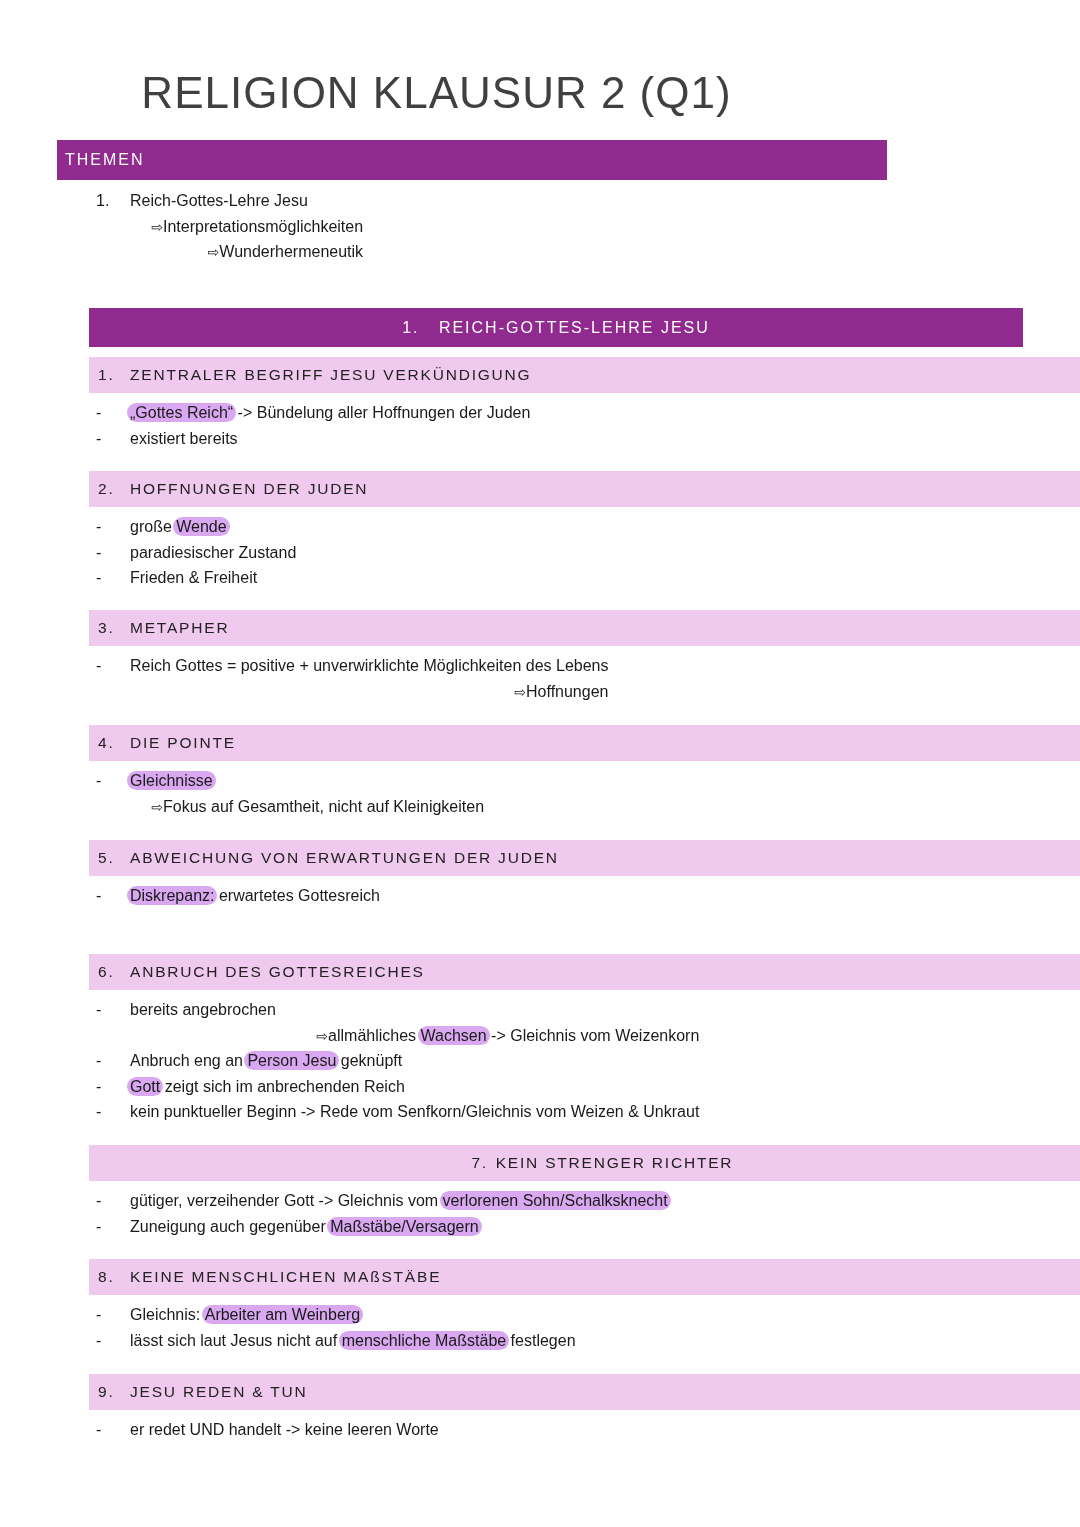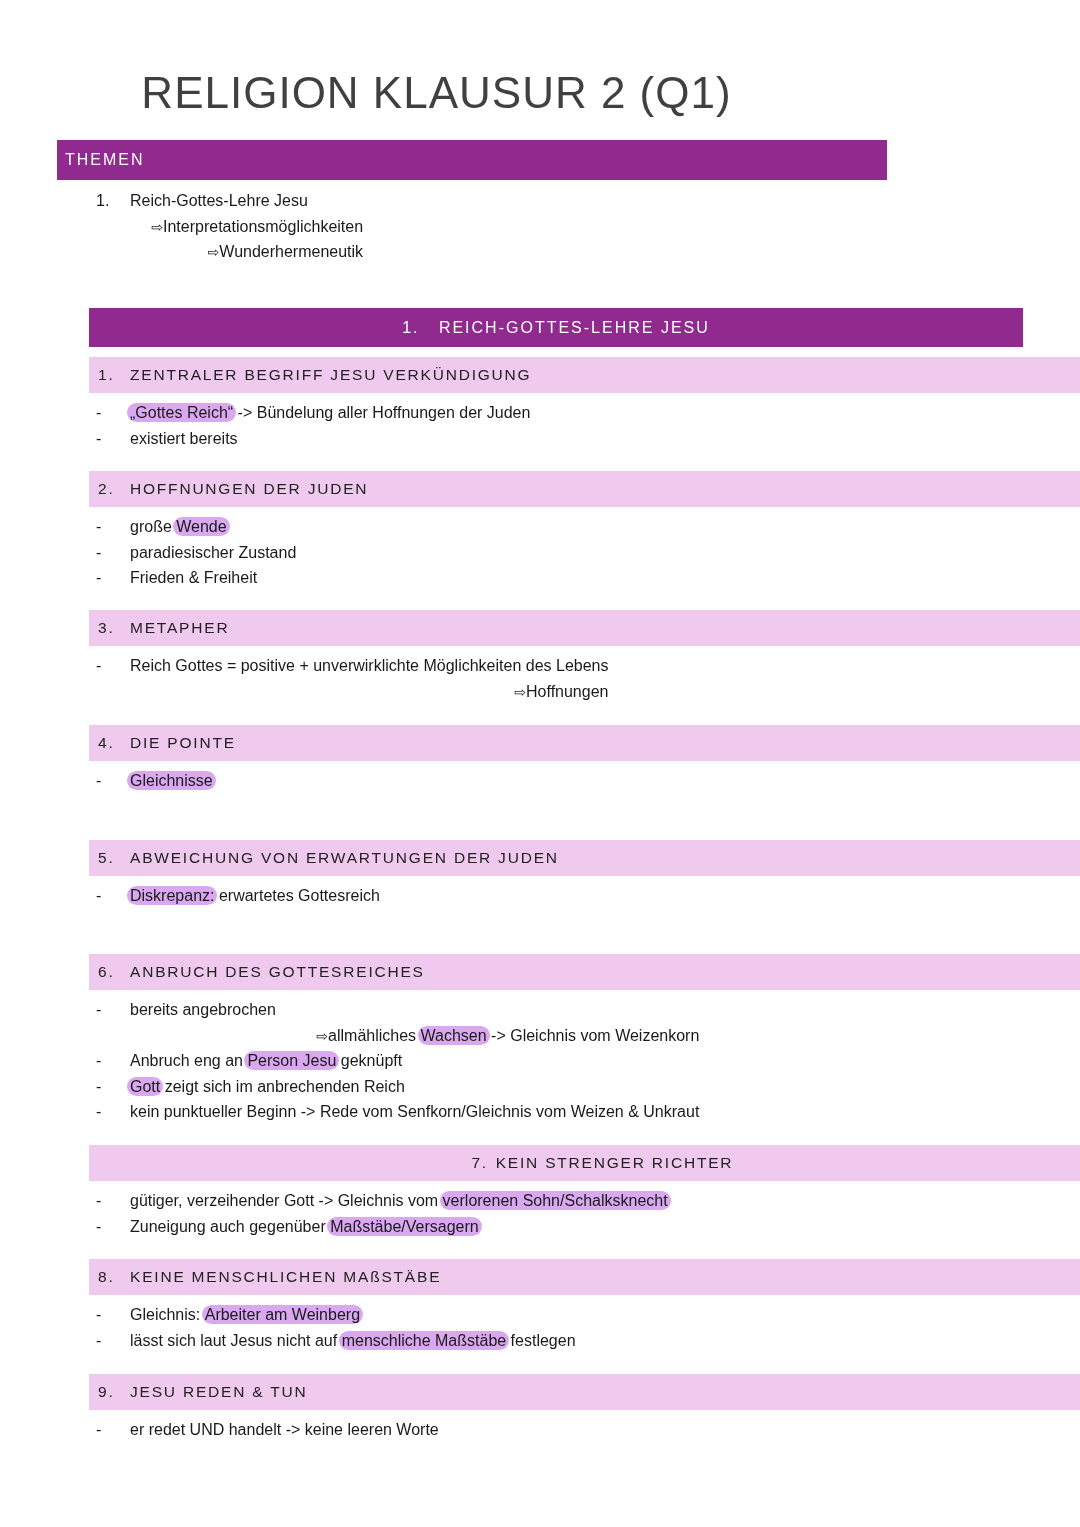--- a/index.html
+++ b/index.html
@@ -67,20 +67,21 @@
       <div class="line"><span class="dash">-</span><span>Frieden &amp; Freiheit</span></div>
     </div>
     <div class="section-bar" style="top: 610px;"><span class="snum">3.</span><span>METAPHER</span></div>
     <div class="bullets" style="top: 653px;">
       <div class="line"><span class="dash">-</span><span>Reich Gottes = positive + unverwirklichte Möglichkeiten des Lebens</span></div>
       <div class="line sub"><span class="arrow">⇨</span><span>Hoffnungen</span></div>
     </div>
     <div class="section-bar" style="top: 725px;"><span class="snum">4.</span><span>DIE POINTE</span></div>
     <div class="bullets" style="top: 768px;">
       <div class="line"><span class="dash">-</span><span class="hl">Gleichnisse</span></div>
+      <div class="line sub"><span class="arrow">⇨</span><span>Fokus auf Gesamtheit, nicht auf Kleinigkeiten</span></div>
     </div>
     <div class="section-bar" style="top: 840px;"><span class="snum">5.</span><span>ABWEICHUNG VON ERWARTUNGEN DER JUDEN</span></div>
     <div class="bullets" style="top: 883px;">
       <div class="line"><span class="dash">-</span><span class="hl">Diskrepanz:</span><span> erwartetes Gottesreich</span></div>
     </div>
     <div class="section-bar" style="top: 954px;"><span class="snum">6.</span><span>ANBRUCH DES GOTTESREICHES</span></div>
     <div class="bullets" style="top: 997px;">
       <div class="line"><span class="dash">-</span><span>bereits angebrochen</span></div>
       <div class="line sub"><span class="arrow">⇨</span><span>allmähliches </span><span class="hl">Wachsen</span><span> -&gt; Gleichnis vom Weizenkorn</span></div>
       <div class="line"><span class="dash">-</span><span>Anbruch eng an </span><span class="hl">Person Jesu</span><span> geknüpft</span></div>

